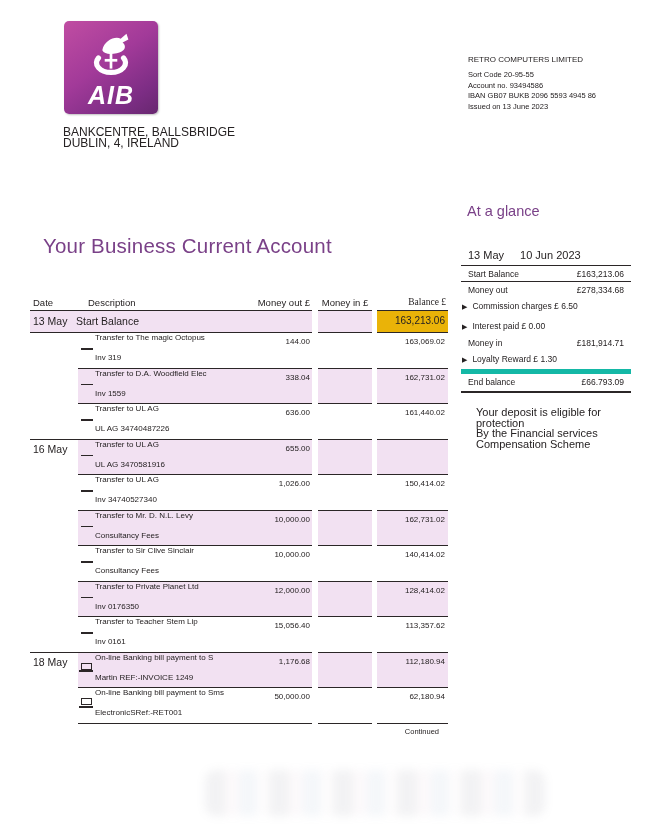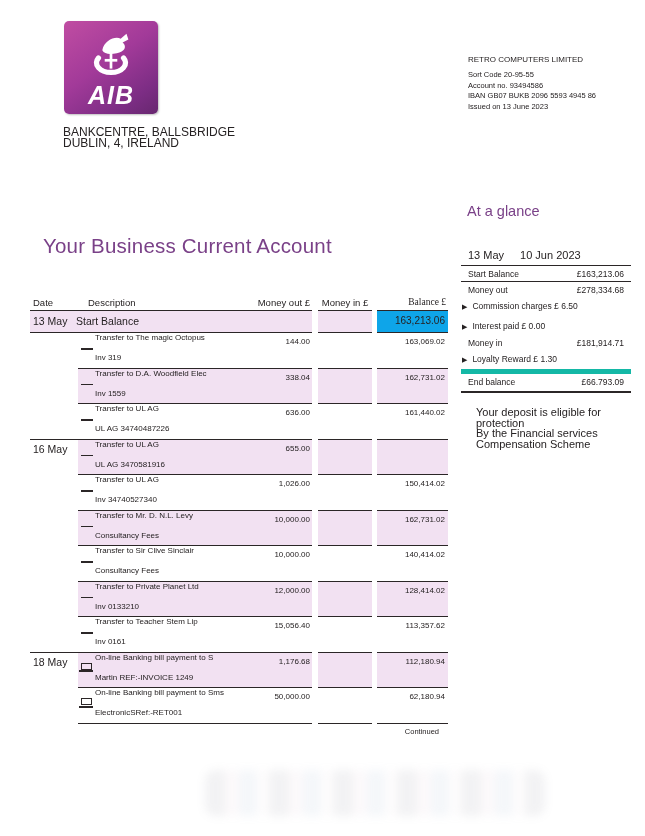--- a/index.html
+++ b/index.html
@@ -48,21 +48,21 @@
   .h-date{position:absolute;left:3px;top:1px;}
   .h-desc{position:absolute;left:58px;top:1px;}
   .h-out{position:absolute;right:2px;top:1px;}
   .th-in{width:54px;text-align:center;border-bottom:1.8px solid #2b2627;padding-top:1px;}
   .th-bal{width:71px;text-align:right;padding:1px 2px 0 0;border-bottom:1.8px solid #2b2627;font-family:Liberation Serif, serif;}
 
   .start-row{display:flex;height:22px;font-size:10.5px;}
   .sr-main{width:282px;background:#f2e1f2;border-bottom:1.4px solid #2b2627;line-height:20px;}
   .sr-date{display:inline-block;padding-left:3px;width:46px;}
   .sr-in{width:54px;background:#f2e1f2;border-bottom:1.4px solid #2b2627;}
-  .sr-bal{width:71px;background:#0ea5e9;border-bottom:1.4px solid #2b2627;text-align:right;
+  .sr-bal{width:71px;background:#eab308;border-bottom:1.4px solid #2b2627;text-align:right;
           padding-right:3px;font-size:10px;line-height:20px;}
 
   .t-row{display:flex;height:35.5px;}
   .date-cell{width:48px;font-size:10.5px;padding:3px 0 0 3px;}
   .t-row.line-full .date-cell{border-bottom:1px solid #2b2627;}
   .main-cell{width:234px;position:relative;border-bottom:1px solid #2b2627;}
   .desc{position:absolute;left:17px;top:0;font-size:8px;}
   .ref{position:absolute;left:17px;top:20px;font-size:8px;}
   .out{position:absolute;right:2px;top:4px;font-size:8px;}
   .in-cell{width:54px;border-bottom:1px solid #2b2627;}
@@ -270,21 +270,21 @@
     <div class="gapA"></div>
     <div class="in-cell"></div>
     <div class="gapB"></div>
     <div class="bal-cell">140,414.02</div>
   </div>
         <div class="t-row shaded">
     <div class="date-cell"></div>
     <div class="main-cell">
       <span class="t-icon dash"></span>
       <span class="desc">Transfer to Private Planet Ltd</span>
-      <span class="ref">Inv 0133210</span>
+      <span class="ref">Inv 0176350</span>
       <span class="out">12,000.00</span>
     </div>
     <div class="gapA"></div>
     <div class="in-cell"></div>
     <div class="gapB"></div>
     <div class="bal-cell">128,414.02</div>
   </div>
         <div class="t-row line-full">
     <div class="date-cell"></div>
     <div class="main-cell">

